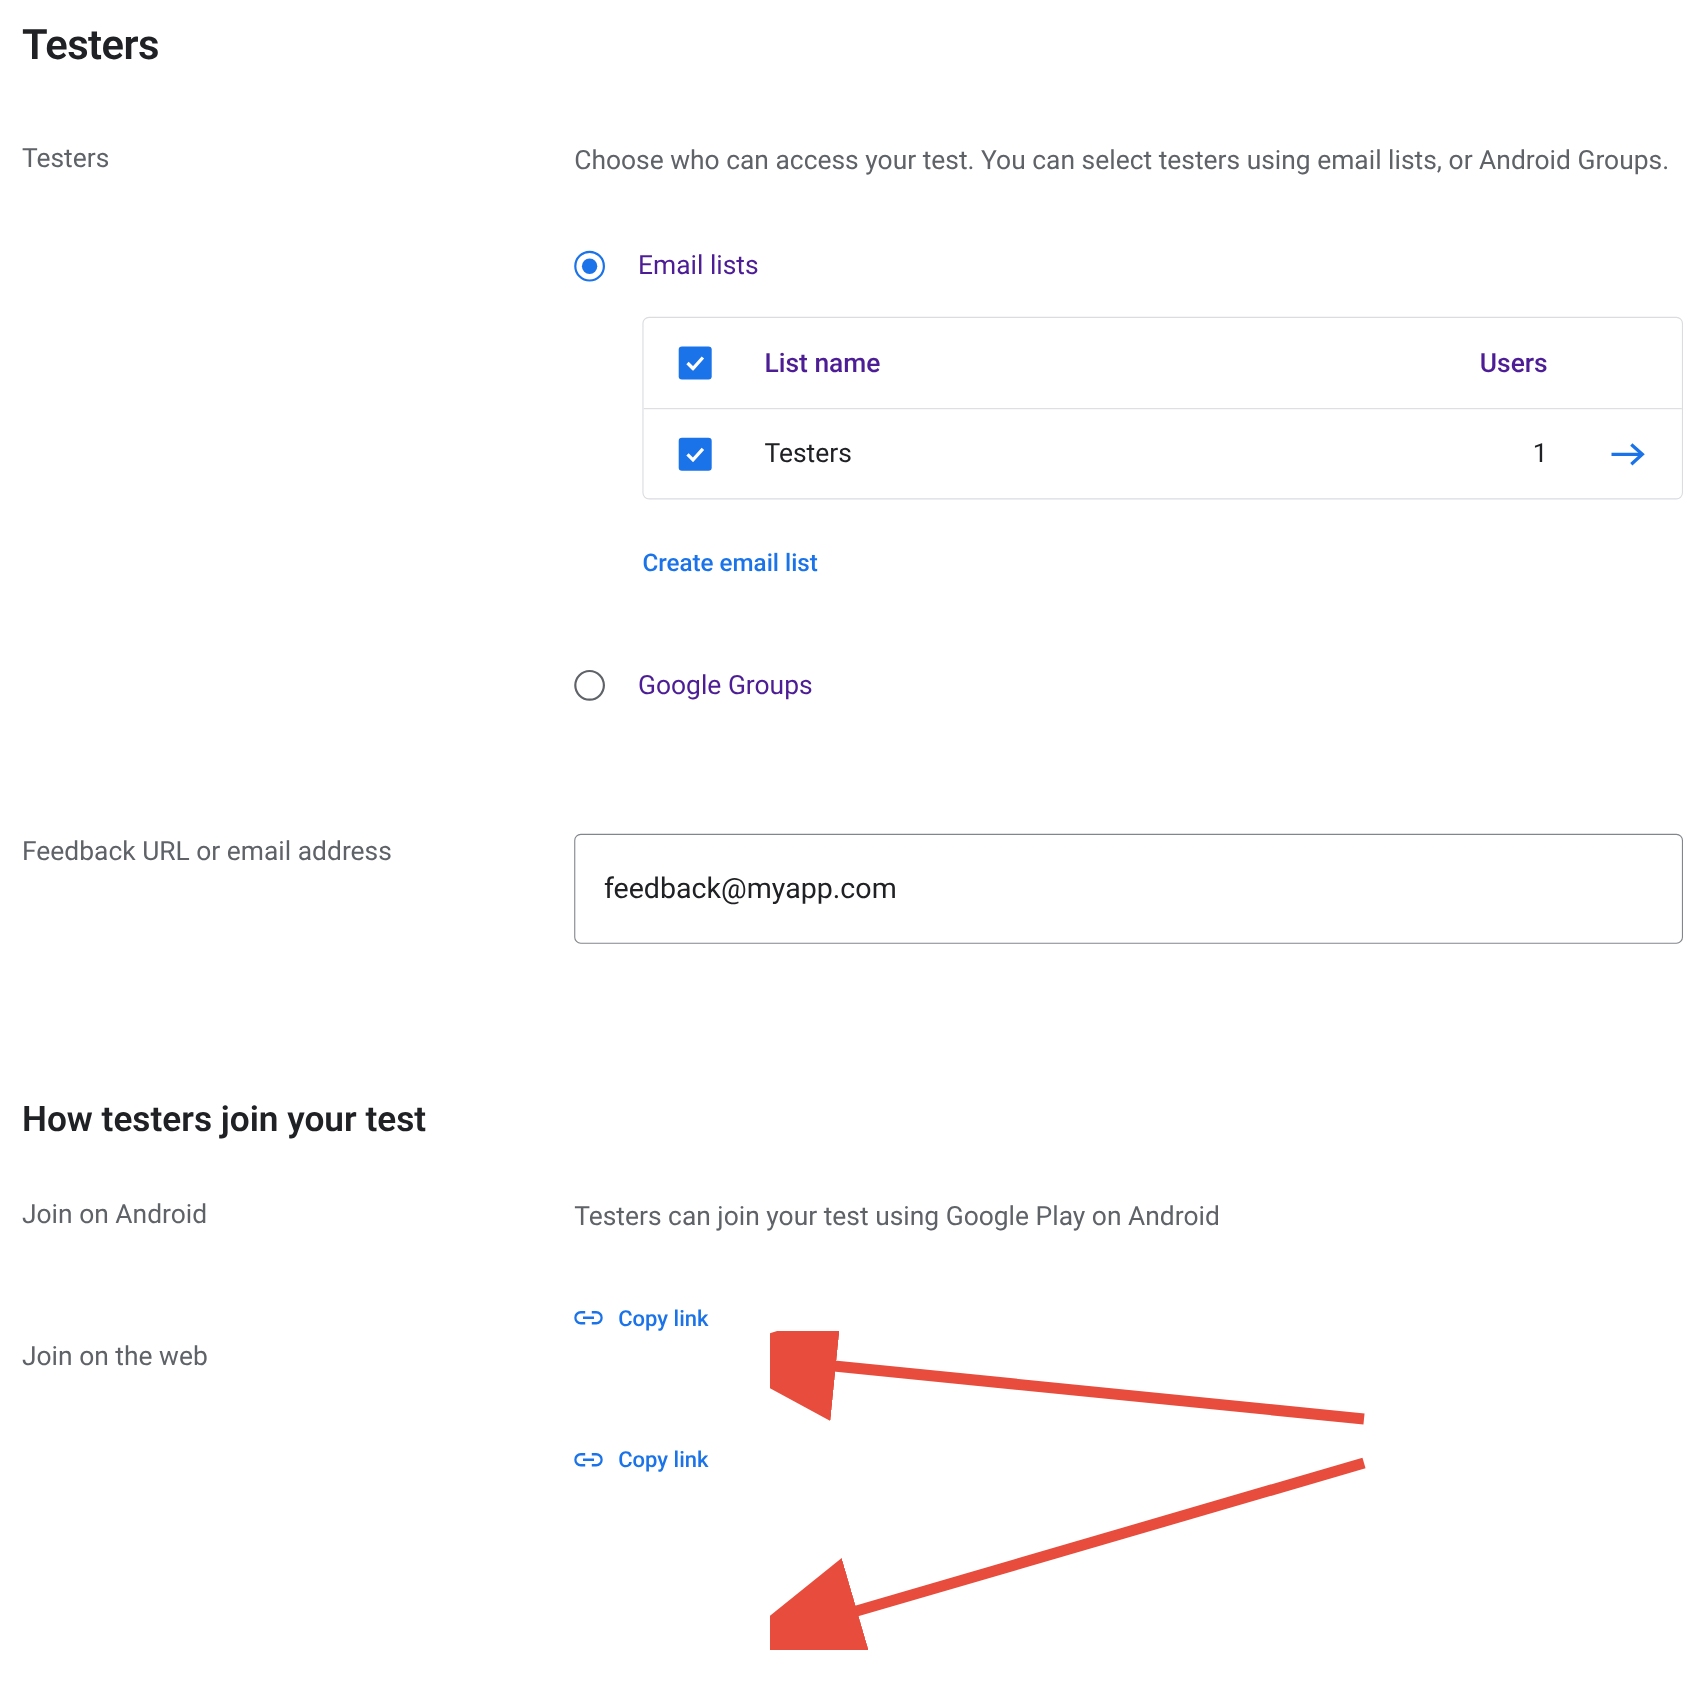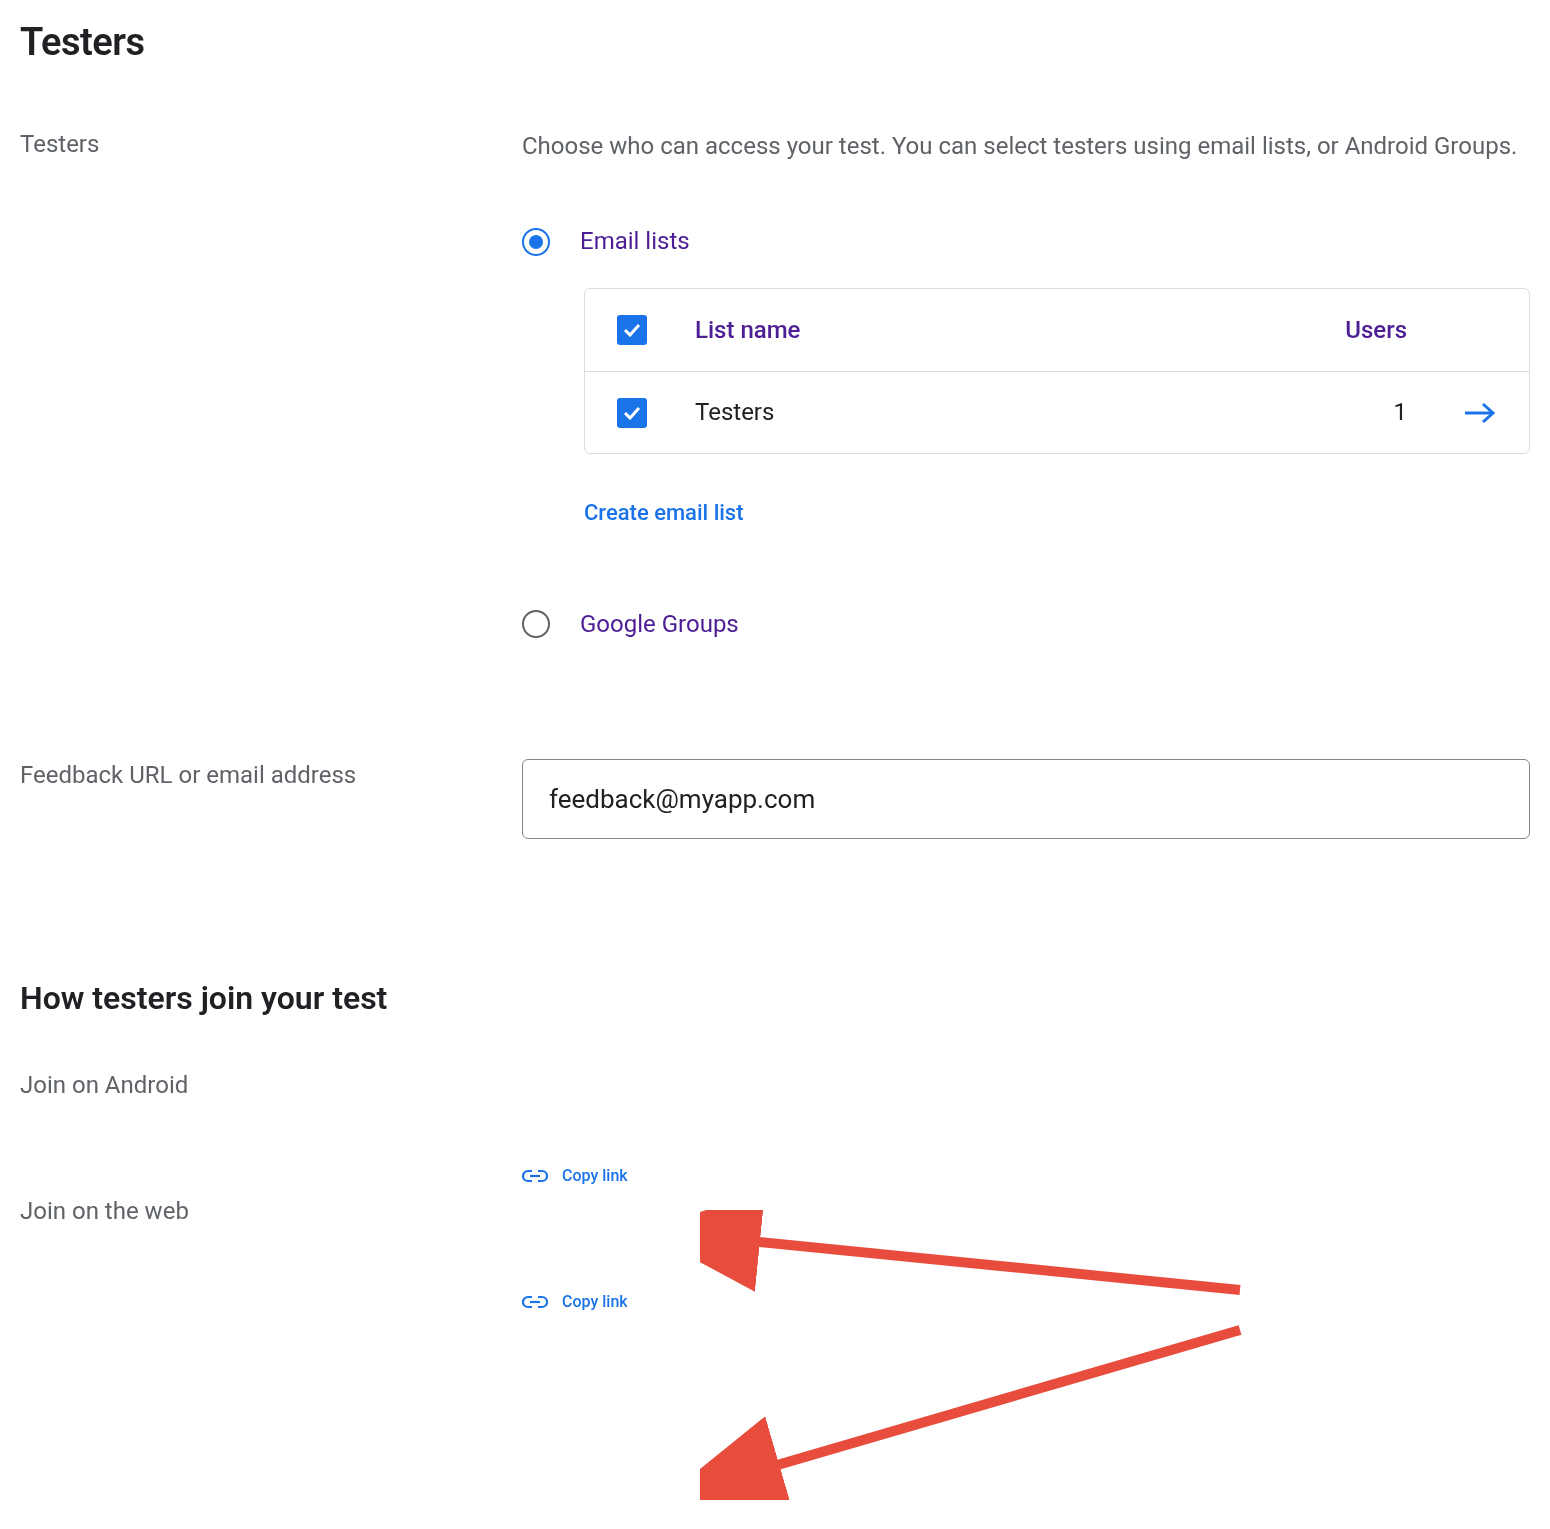--- a/index.html
+++ b/index.html
@@ -103,42 +103,42 @@
     color:#1a73e8;
     font-size: 22px;
     font-weight: 500;
     cursor: pointer;
   }
 
   .groups-line { margin-top: 74px; }
 
   .text-input {
     width: 100%;
-    height: 80px;
+    height: 100px;
     border: 1px solid #80868b;
     border-radius: 6px;
     padding: 0 26px;
     font-size: 26px;
     color:#202124;
     font-family: inherit;
   }
   .helper-row {
     display:flex;
     justify-content: space-between;
     font-size: 18px;
     color:#5f6368;
     margin-top: 12px;
   }
 
   .copy-link {
     display:inline-flex;
     align-items:center;
     gap: 14px;
     color:#1a73e8;
-    font-size: 16px;
+    font-size: 20px;
     font-weight: 500;
     margin-top: 58px;
     cursor:pointer;
   }
   .copy-link .link-icon { display:inline-flex; }
 
   .annotation-arrow {
     position: absolute;
     pointer-events: none;
   }
@@ -210,51 +210,51 @@
     <div class="right-content">
       <input class="text-input" type="text" value="feedback@myapp.com" style="">
     </div>
   </div>
 
   <h2 class="section-title">How testers join your test</h2>
 
   <div class="row join-row">
     <div class="left-label">Join on Android</div>
     <div class="right-content">
+      <span>Testers can join your test using Google Play on Android</span><br>
+      <span class="copy-link">
+        <span class="link-icon">
+          <svg width="26" height="14" viewBox="0 0 26 14" fill="none" stroke="#1a73e8" stroke-width="2.2">
+            <path d="M10 2 H6 a5 5 0 0 0 0 10 h4"></path>
+            <path d="M16 2 h4 a5 5 0 0 1 0 10 h-4"></path>
+            <line x1="8" y1="7" x2="18" y2="7"></line>
+          </svg>
+        </span>
+        <span>Copy link</span>
+      </span>
+    </div>
+  </div>
+
+  <div class="row join-row">
+    <div class="left-label">Join on the web</div>
+    <div class="right-content">
       <br>
       <span class="copy-link">
         <span class="link-icon">
           <svg width="26" height="14" viewBox="0 0 26 14" fill="none" stroke="#1a73e8" stroke-width="2.2">
             <path d="M10 2 H6 a5 5 0 0 0 0 10 h4"></path>
             <path d="M16 2 h4 a5 5 0 0 1 0 10 h-4"></path>
             <line x1="8" y1="7" x2="18" y2="7"></line>
           </svg>
         </span>
         <span>Copy link</span>
       </span>
     </div>
   </div>
 
-  <div class="row join-row">
-    <div class="left-label">Join on the web</div>
-    <div class="right-content">
-      <br>
-      <span class="copy-link">
-        <span class="link-icon">
-          <svg width="26" height="14" viewBox="0 0 26 14" fill="none" stroke="#1a73e8" stroke-width="2.2">
-            <path d="M10 2 H6 a5 5 0 0 0 0 10 h4"></path>
-            <path d="M16 2 h4 a5 5 0 0 1 0 10 h-4"></path>
-            <line x1="8" y1="7" x2="18" y2="7"></line>
-          </svg>
-        </span>
-        <span>Copy link</span>
-      </span>
-    </div>
-  </div>
-
   <svg class="annotation-arrow" style="left:700px; top:1190px;" width="560" height="120">
     <defs>
       <marker id="ah1" markerWidth="14" markerHeight="14" refX="2" refY="5" orient="auto">
         <path d="M0,0 L0,10 L12,5 z" fill="#e74c3c"></path>
       </marker>
     </defs>
     <line x1="540" y1="80" x2="40" y2="30" stroke="#e74c3c" stroke-width="10" marker-end="url(#ah1)"></line>
   </svg>
 
   <svg class="annotation-arrow" style="left:700px; top:1300px;" width="560" height="180">

